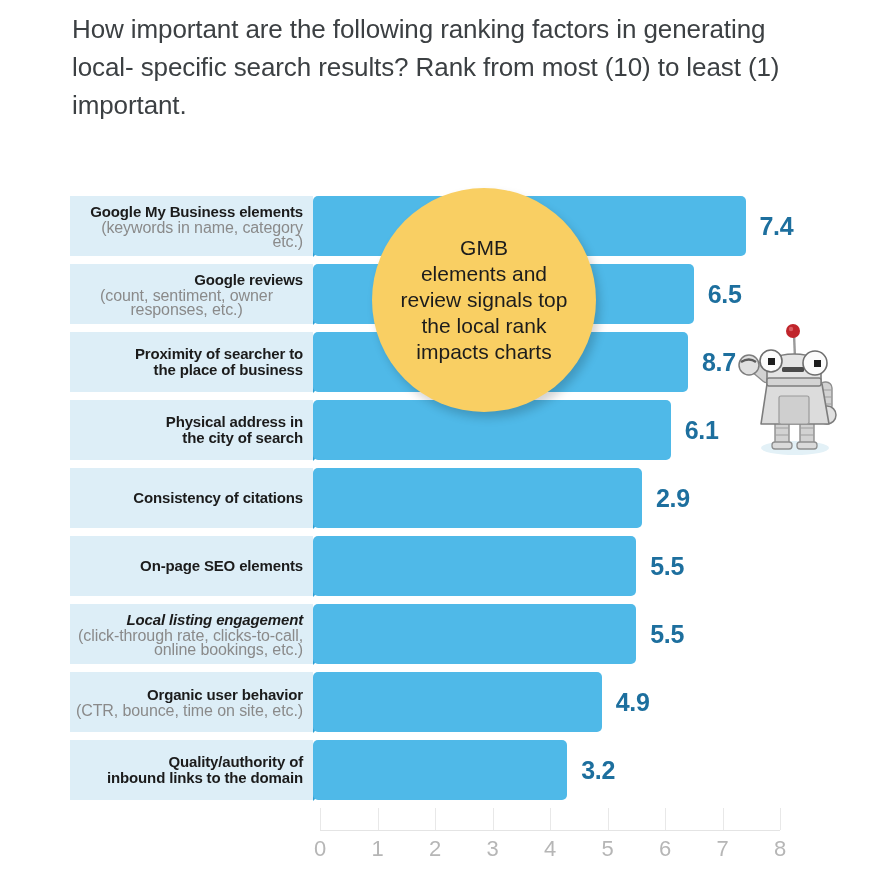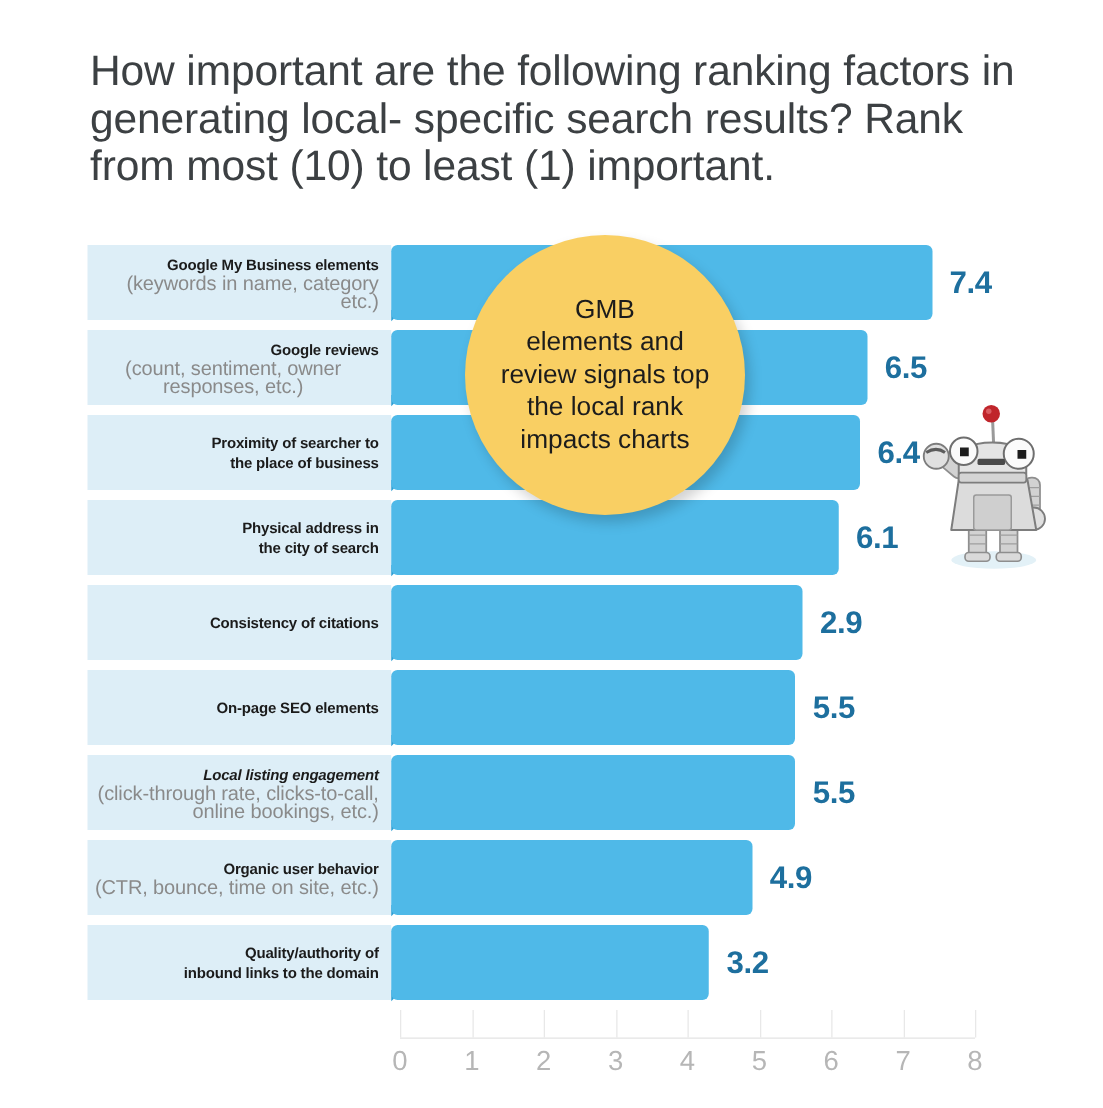--- a/index.html
+++ b/index.html
@@ -14,26 +14,25 @@
     overflow: hidden;
     position: relative;
   }
 
   
   #chart-title {
     position: absolute;
     left: 72px;
     top: 10px;
     width: 760px;
-    font-size: 34px;
+    font-size: 26px;
     line-height: 38px;
     color: #3c4043;
     font-weight: 400;
     letter-spacing: -0.1px;
-    margin-top: 28px;
   }
 
   
   #plot-area {
     position: absolute;
     left: 0;
     top: 0;
     width: 882px;
     height: 886px;
   }
@@ -62,21 +61,21 @@
     height: 60px;
     display: flex;
     flex-direction: column;
     align-items: flex-end;
     justify-content: center;
     text-align: right;
     padding-right: 5px;
     box-sizing: border-box;
   }
   .row-label .lbl-main {
-    font-size: 12px;
+    font-size: 15px;
     font-weight: bold;
     color: #1b1b1b;
     line-height: 16px;
     letter-spacing: -0.15px;
   }
   .row-label .lbl-sub {
     font-size: 16px;
     color: #8a8a8a;
     line-height: 14px;
     letter-spacing: -0.1px;
@@ -212,21 +211,21 @@
         <div class="bar-value" style="left: 707.75px;">6.5</div>
       </div>
       <div class="row" style="top: 332px;">
         <div class="row-band"></div>
         <div class="row-label">
           <div class="lbl-main" style="white-space: pre-line;">Proximity of searcher to
 the place of business</div>
         </div>
         <div class="bar-tail"></div>
         <div class="bar" style="width: 375px; background: rgb(79, 185, 232);"></div>
-        <div class="bar-value" style="left: 702px;">6.4</div>
+        <div class="bar-value" style="left: 702px;">8.7</div>
       </div>
       <div class="row" style="top: 400px;">
         <div class="row-band"></div>
         <div class="row-label">
           <div class="lbl-main" style="white-space: pre-line;">Physical address in
 the city of search</div>
         </div>
         <div class="bar-tail"></div>
         <div class="bar" style="width: 357.75px; background: rgb(79, 185, 232);"></div>
         <div class="bar-value" style="left: 684.75px;">6.1</div>

